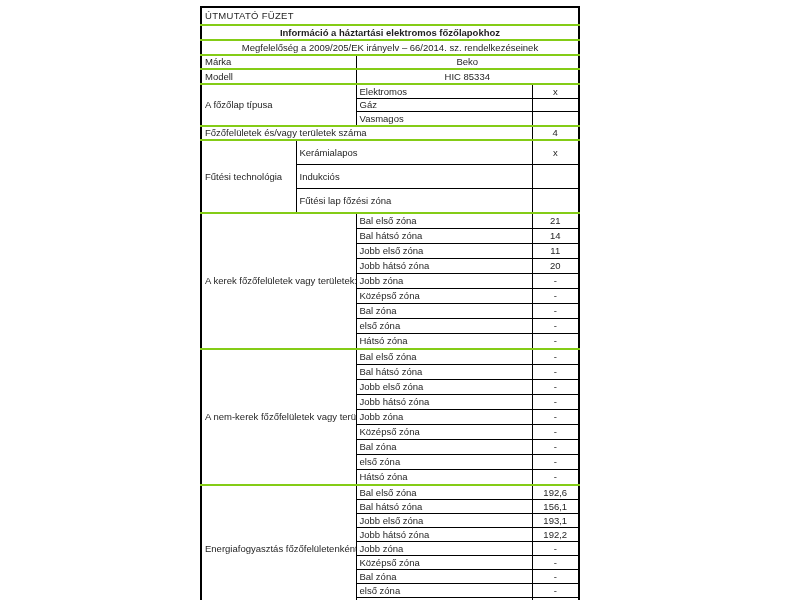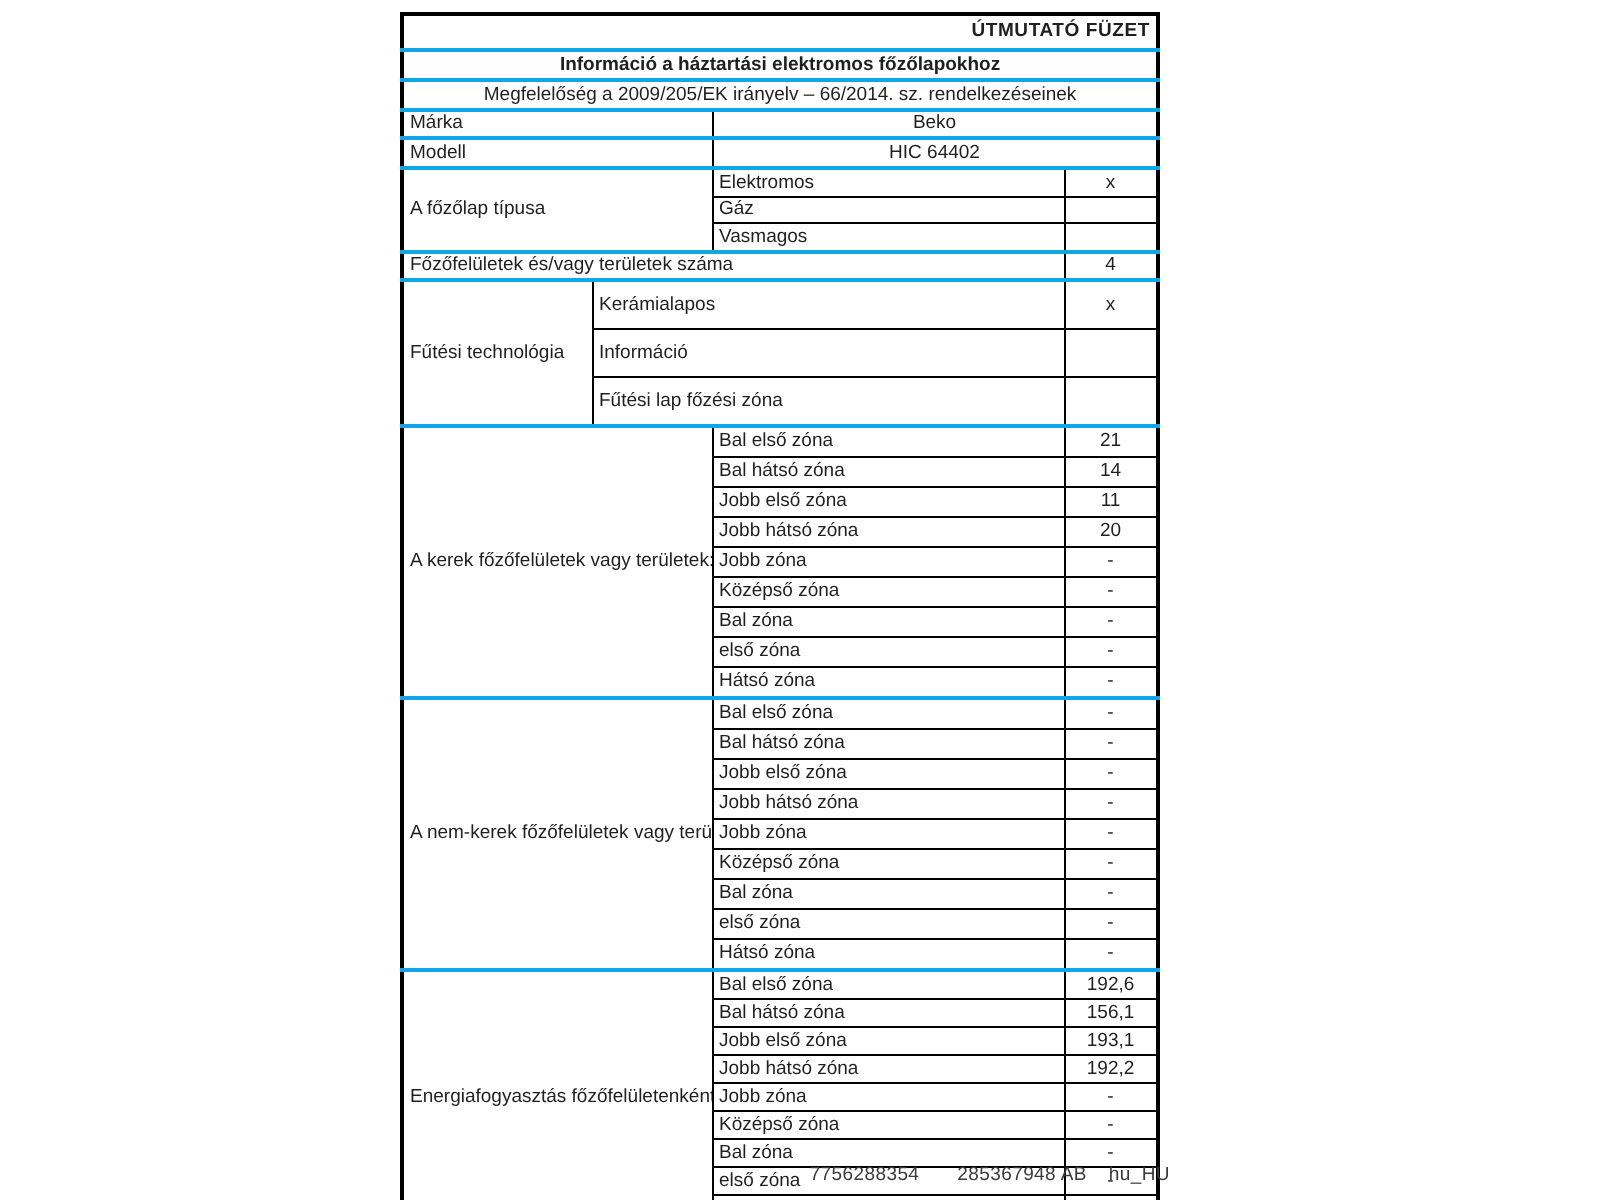--- a/index.html
+++ b/index.html
@@ -20,23 +20,23 @@
   }
   td.wrap{white-space:normal;}
   
   tr.rt  td{height:16px;}
   tr.rh  td{height:13px;}
   tr.rs  td{height:12px;}
   tr.rf  td{height:23px;margin-top:27px;}
   tr.rz  td{height:13px;}
   tr.rz2 td{height:14px;}
   
-  tr.sec td{border-top:2px solid #0ea5e9;}
+  tr.sec td{border-top:2px solid #84cc16;}
   
-  td.title{font-weight:bold;text-align:right;font-size:10.5px;letter-spacing:.3px;}
+  td.title{font-weight:normal;text-align:left;font-size:10.5px;letter-spacing:.3px;}
   td.subtitle{font-weight:bold;text-align:center;font-size:10px;}
   td.center{text-align:center;}
   td.seclabel{vertical-align:top;padding-top:1px;white-space:normal;}
   td.val{text-align:center;border-left:2px solid #000;padding:0 1px;}
   td.zname{padding-left:3px;}
   .footer{
     position:absolute;left:200px;top:582px;width:385px;
     display:flex;justify-content:flex-end;align-items:baseline;
     font-size:9.5px;color:#3a3a3a;letter-spacing:.2px;
   }
@@ -66,21 +66,21 @@
     <tr class="rh sec">
       <td colspan="4" class="center">Megfelelőség a 2009/205/EK irányelv – 66/2014. sz. rendelkezéseinek</td>
     </tr>
 
     <tr class="rs sec">
       <td colspan="2">Márka</td>
       <td colspan="2" class="center">Beko</td>
     </tr>
     <tr class="rh sec">
       <td colspan="2">Modell</td>
-      <td colspan="2" class="center">HIC 64402</td>
+      <td colspan="2" class="center">HIC 85334</td>
     </tr>
 
     <tr class="rh sec">
       <td colspan="2" rowspan="3" class="wrap">A főzőlap típusa</td>
       <td class="zname">Elektromos</td>
       <td class="val">x</td>
     </tr>
     <tr class="rs">
       <td class="zname">Gáz</td>
       <td class="val"></td>
@@ -94,21 +94,21 @@
       <td colspan="3">Főzőfelületek és/vagy területek száma</td>
       <td class="val">4</td>
     </tr>
 
     <tr class="rf sec">
       <td rowspan="3" class="wrap">Fűtési technológia</td>
       <td colspan="2" class="zname">Kerámialapos</td>
       <td class="val">x</td>
     </tr>
     <tr class="rf">
-      <td colspan="2" class="zname">Információ</td>
+      <td colspan="2" class="zname">Indukciós</td>
       <td class="val"></td>
     </tr>
     <tr class="rf">
       <td colspan="2" class="zname">Fűtési lap főzési zóna</td>
       <td class="val"></td>
     </tr>
 
     <tr class="rz2 sec">
       <td colspan="2" rowspan="9" class="seclabel">A kerek főzőfelületek vagy területek: hasznos felület az elektromosan fűtött főzőfelületenként, a közelebbi 5 mm-re kerekítve (Ø/cm)</td>
       <td class="zname">Bal első zóna</td>
@@ -219,19 +219,14 @@
           <td class="val">-</td>
         </tr>
     <tr class="rz">
           <td class="zname">Hátsó zóna</td>
           <td class="val">-</td>
         </tr>
 
   </tbody>
     </table>
 
-  <div class="footer">
-    <span class="f1">7756288354</span>
-    <span class="f2">285367948 AB</span>
-    <span class="f3">hu_HU</span>
-  </div>
 
 </div>
 
 </body></html>

